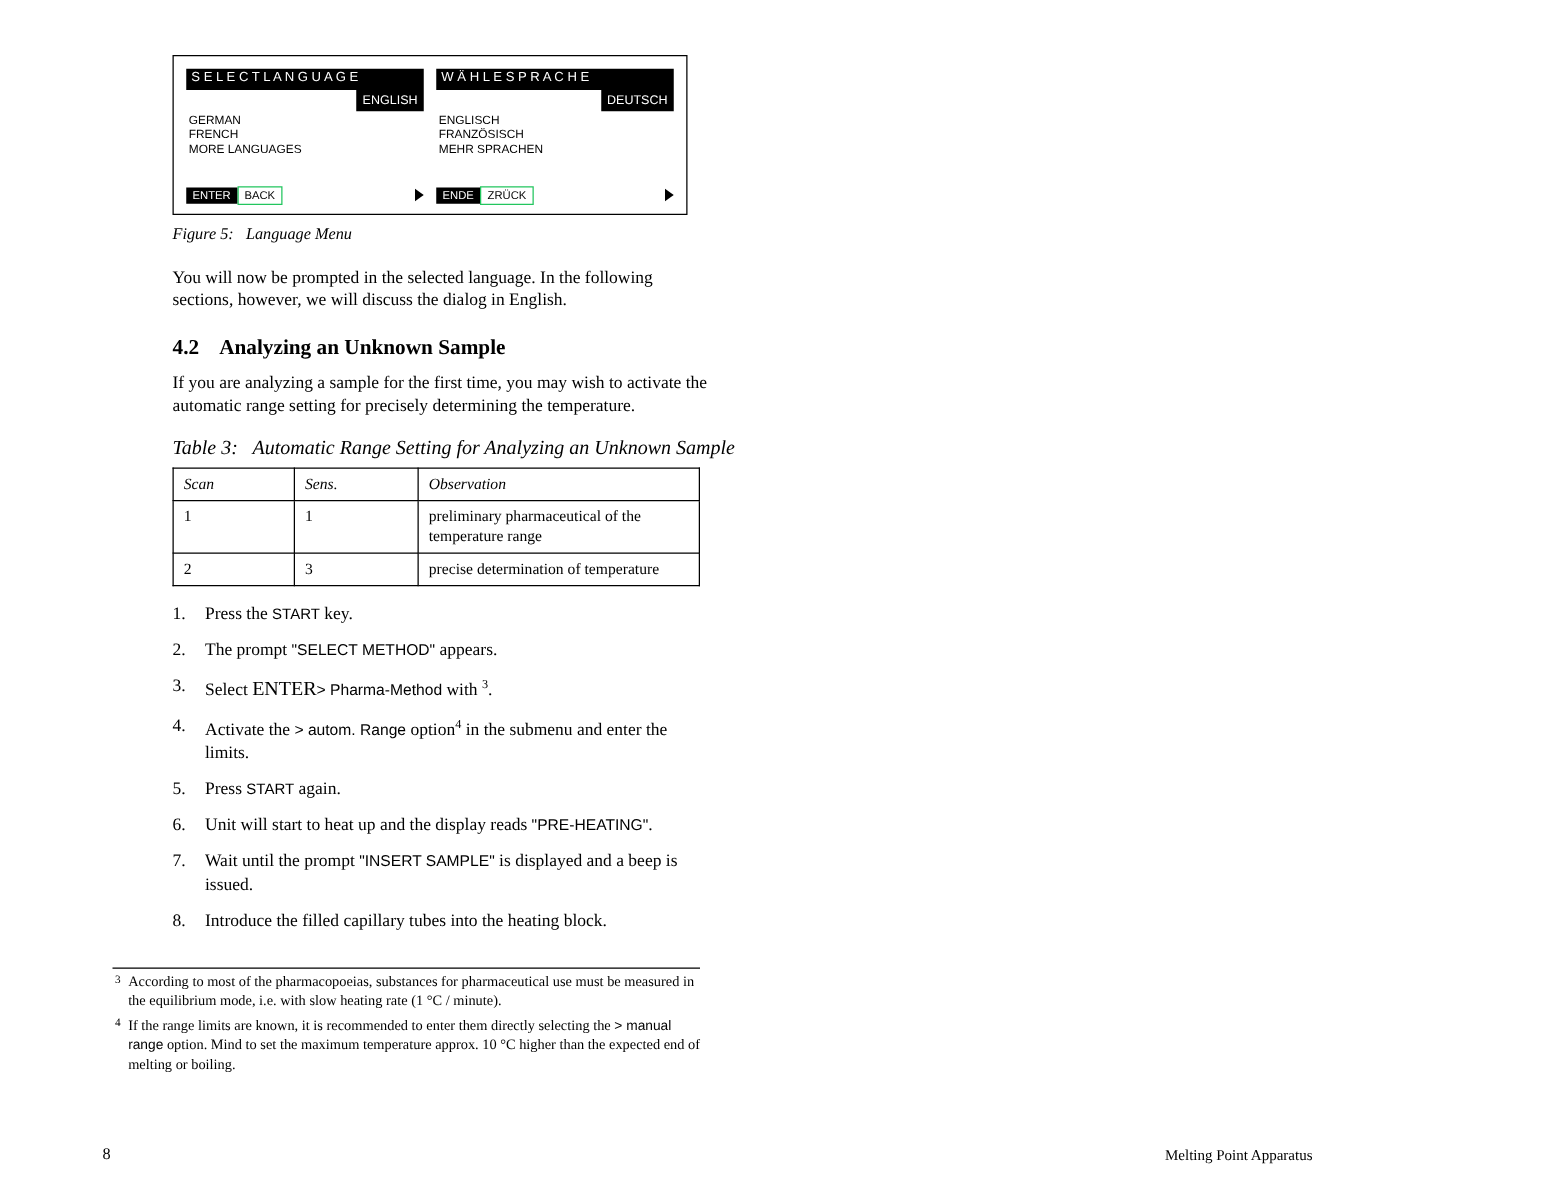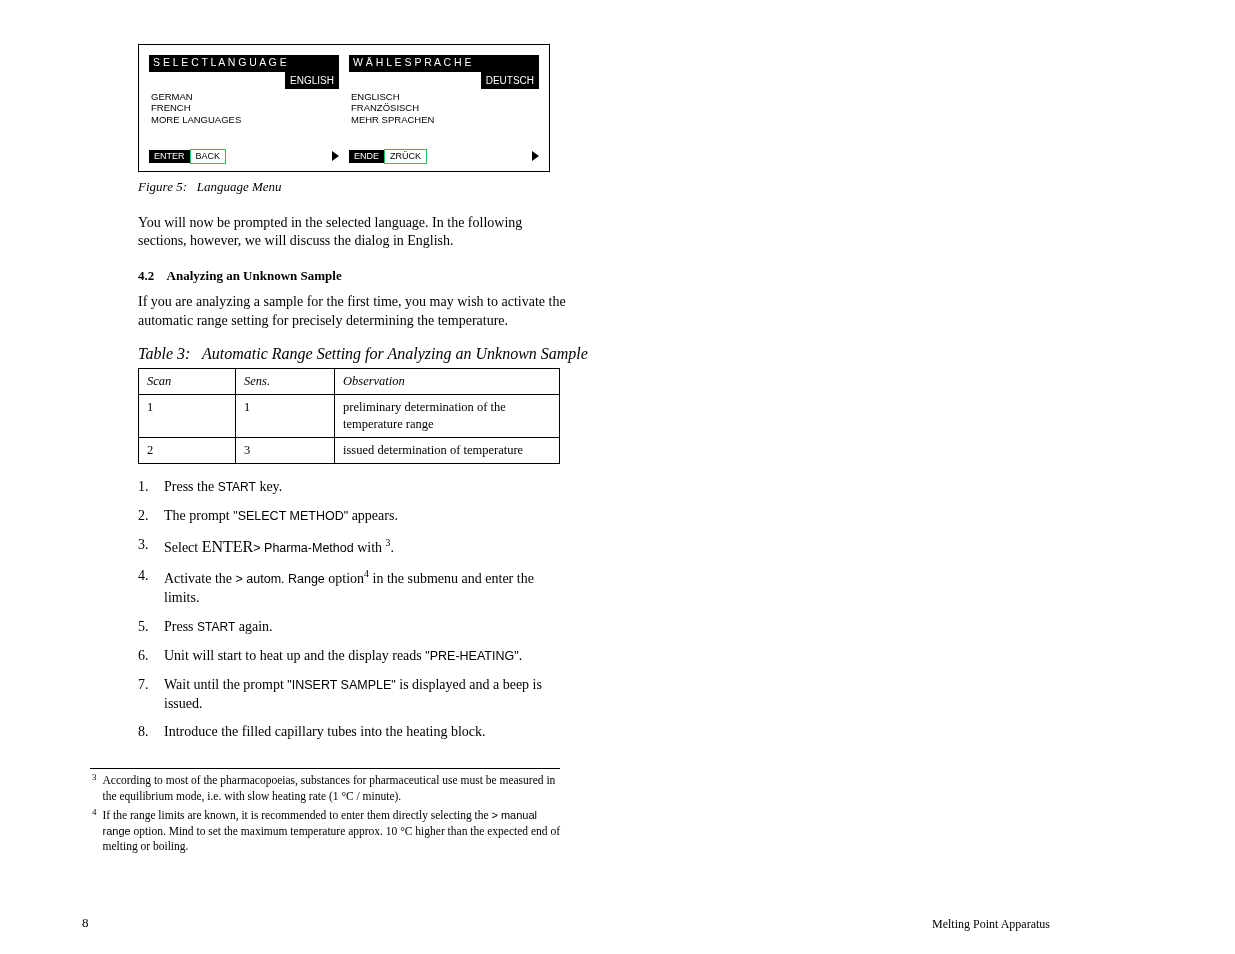--- a/index.html
+++ b/index.html
@@ -84,21 +84,21 @@
 
   .fig-caption {
     font-style: italic;
     font-size: 13px;
     margin: 4px 0 18px 0;
   }
 
   .para { margin: 0 0 12px 0; font-size: 14px; max-width: 430px; }
   .h2 {
     font-weight: bold;
-    font-size: 13px;
+    font-size: 17px;
     margin: 16px 0 8px 0;
   }
 
   
   .tbl-caption {
     font-style: italic; font-size: 16px;
     margin: 4px 0 4px 0;
   }
   table.simple {
     border-collapse: collapse;
@@ -220,26 +220,26 @@
   <table class="simple">
     <tbody>
         <tr class="hdr">
       <td class="c1">Scan</td>
       <td class="c2">Sens.</td>
       <td class="c3">Observation</td>
     </tr>
     <tr>
       <td class="c1">1</td>
       <td class="c2">1</td>
-      <td class="c3">preliminary determination of the temperature range</td>
+      <td class="c3">preliminary pharmaceutical of the temperature range</td>
     </tr>
     <tr>
       <td class="c1">2</td>
       <td class="c2">3</td>
-      <td class="c3">issued determination of temperature</td>
+      <td class="c3">precise determination of temperature</td>
     </tr>
   </tbody>
     </table>
 
   <div class="steps" id="steps">
       <div class="step">
         <div class="num">1.</div>
         <div class="txt"><span>Press the </span><span style="font-family: Arial, Helvetica, sans-serif; font-size: 12px;">START</span><span> key.</span></div>
       </div>
       <div class="step">

